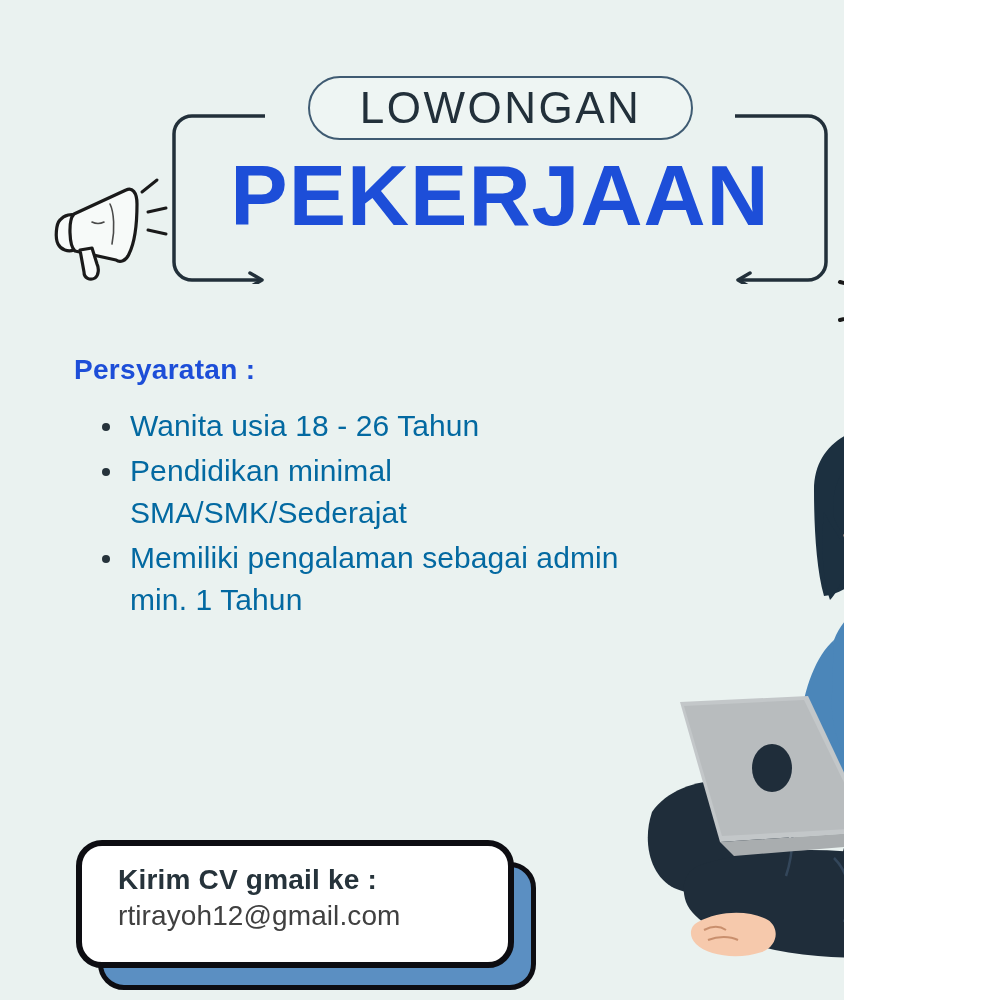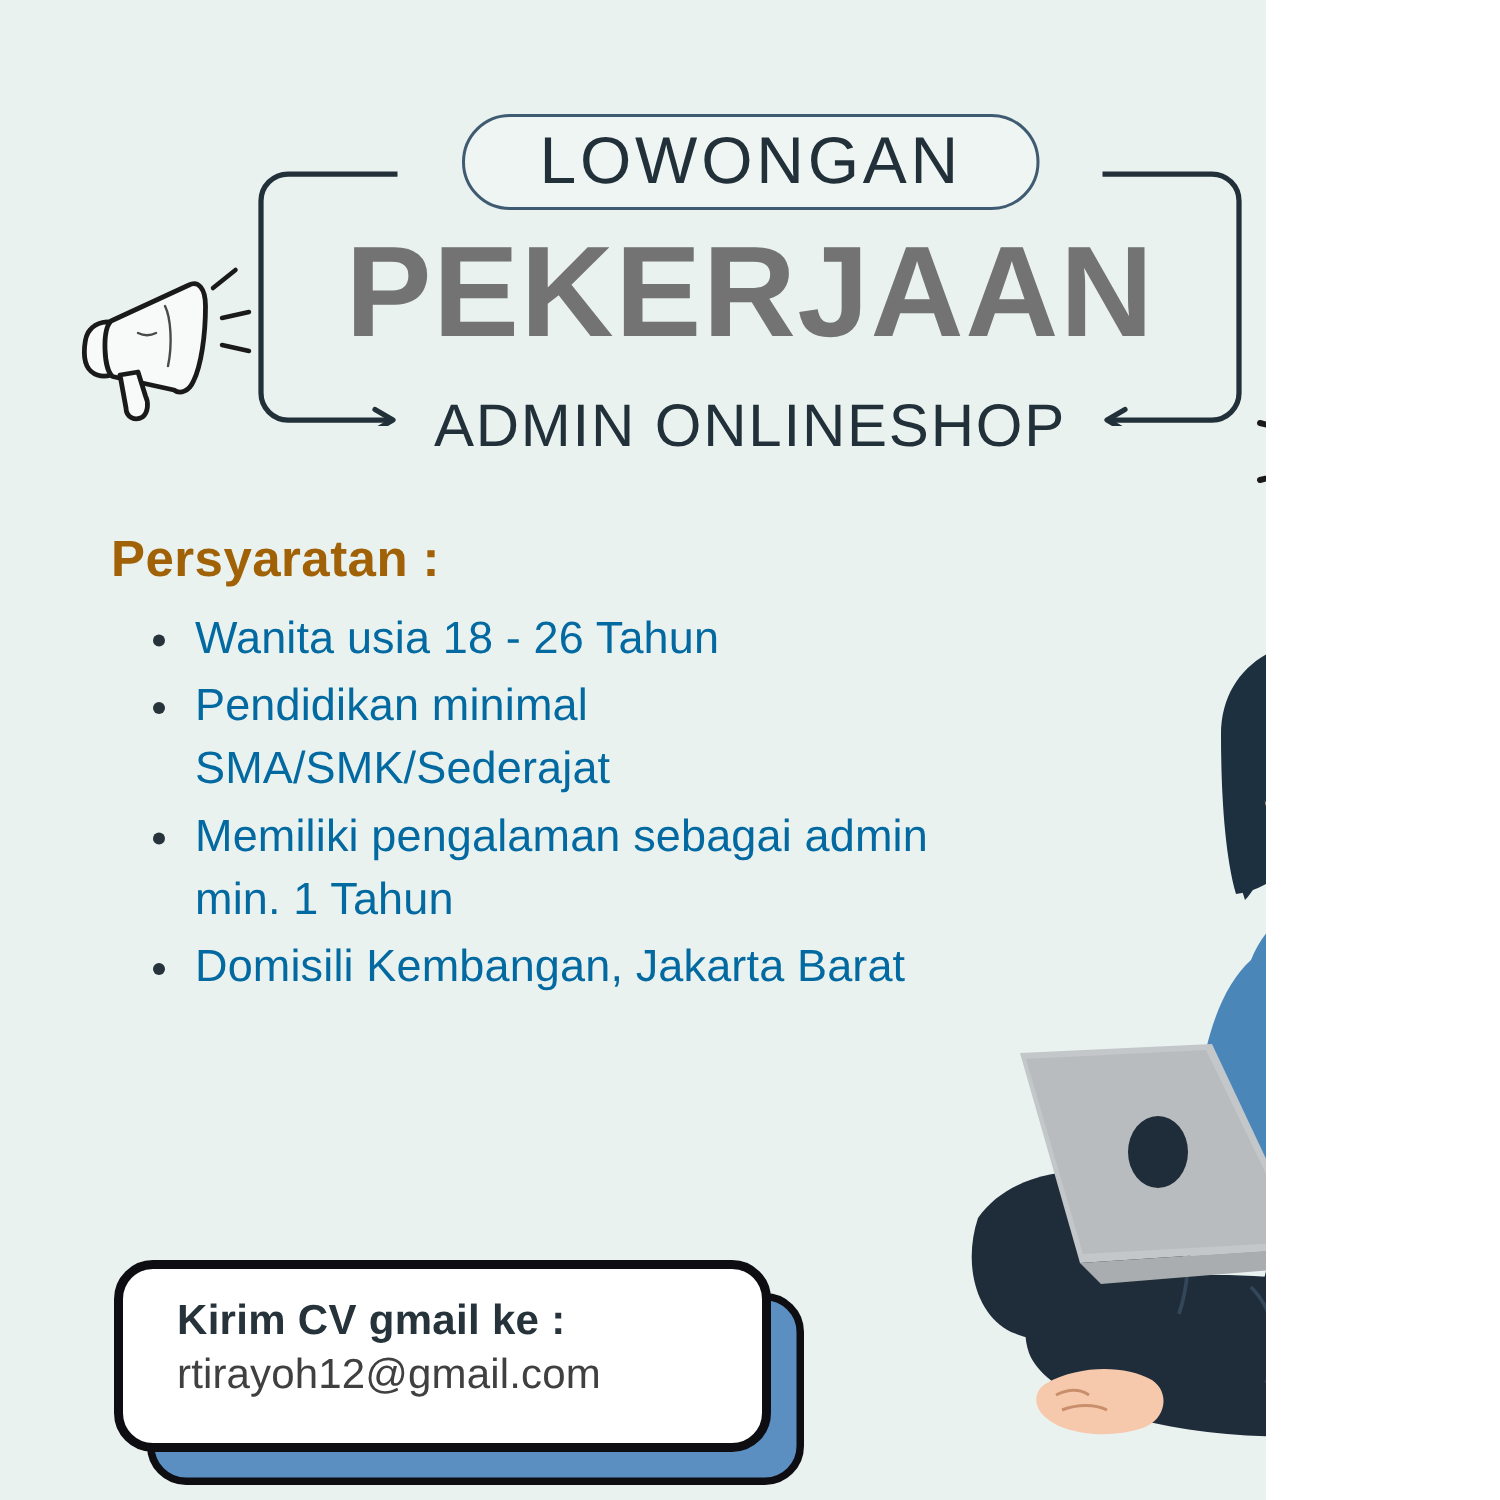--- a/index.html
+++ b/index.html
@@ -64,21 +64,21 @@
 
   .main-title {
     position: absolute;
     left: 0;
     top: 152px;
     width: 1000px;
     text-align: center;
     font-size: 86px;
     font-weight: bold;
     letter-spacing: 1px;
-    color: #737373;
+    color: #1d4ed8;
     line-height: 1;
     z-index: 3;
   }
 
   .sub-title {
     position: absolute;
     left: 0;
     top: 262px;
     width: 1000px;
     text-align: center;
@@ -102,23 +102,23 @@
     top: 228px;
     width: 170px;
     height: 175px;
   }
 
   
   .req-heading {
     position: absolute;
     left: 74px;
     top: 354px;
-    font-size: 34px;
+    font-size: 28px;
     font-weight: bold;
-    color: #a16207;
+    color: #1d4ed8;
     letter-spacing: 0.3px;
   }
 
   .req-list {
     position: absolute;
     left: 92px;
     top: 405px;
     width: 530px;
     margin: 0;
     padding: 0;
@@ -213,21 +213,20 @@
         <path d="M95 4 H22 A18 18 0 0 0 4 22 V150 A18 18 0 0 0 22 168 H88" fill="none" stroke="#22303a" stroke-width="3.5" stroke-linecap="round"></path>
         <path d="M80 161 L92 168 L80 175" fill="none" stroke="#22303a" stroke-width="3.5" stroke-linecap="round" stroke-linejoin="round"></path>
       </g>
     </svg>
 
     <div class="pill">
       <span class="pill-text">LOWONGAN</span>
     </div>
 
     <div class="main-title">PEKERJAAN</div>
-    <div class="sub-title">ADMIN ONLINESHOP</div>
 
     <svg class="megaphone-left" viewBox="0 0 130 125">
       <g stroke="#1a1a1a" stroke-width="3.2" fill="#f7faf9" stroke-linejoin="round" stroke-linecap="round">
         <path d="M16 52 C12 56 11 70 14 76 C17 82 24 84 30 82 L34 48 C28 45 20 47 16 52 Z"></path>
         <path d="M30 46 L82 22 C88 19 93 24 93 36 C93 56 90 76 85 86 C82 93 76 95 72 92 L31 83 C25 78 24 52 30 46 Z"></path>
         <path d="M36 82 L40 104 C40 110 46 113 51 110 C55 107 55 100 53 96 L48 80 Z"></path>
       </g>
       <g stroke="#1a1a1a" stroke-width="3" stroke-linecap="round" fill="none">
         <line x1="98" y1="24" x2="113" y2="12"></line>
         <line x1="104" y1="44" x2="122" y2="40"></line>
@@ -267,24 +266,20 @@
       <span>Wanita usia 18 - 26 Tahun</span>
     </li>
     <li class="req-item">
       <span class="bullet"></span>
       <span>Pendidikan minimal SMA/SMK/Sederajat</span>
     </li>
     <li class="req-item">
       <span class="bullet"></span>
       <span>Memiliki pengalaman sebagai admin min. 1 Tahun</span>
     </li>
-    <li class="req-item">
-      <span class="bullet"></span>
-      <span>Domisili Kembangan, Jakarta Barat</span>
-    </li>
   </ul>
 
   <div class="cv-wrap">
     <div class="cv-shadow"></div>
     <div class="cv-box">
       <div class="cv-title">Kirim CV gmail ke :</div>
       <div class="cv-email">rtirayoh12@gmail.com</div>
     </div>
   </div>
 

